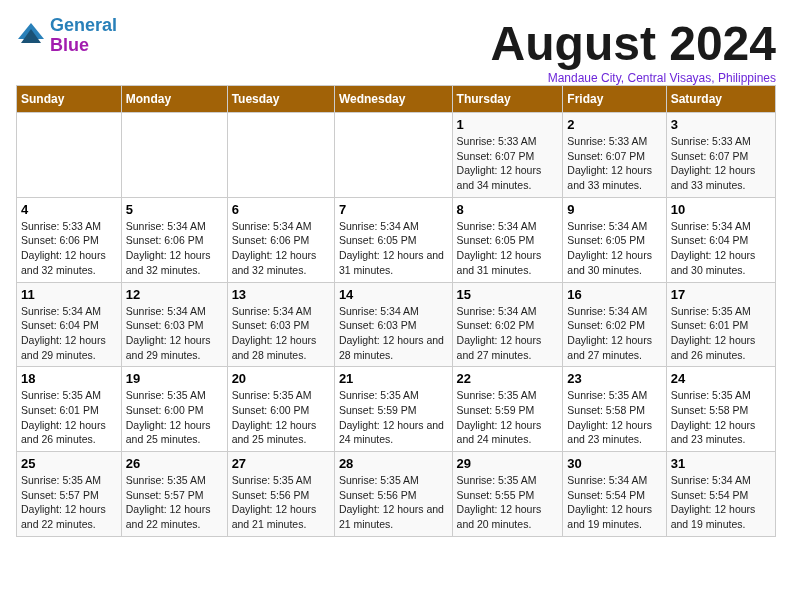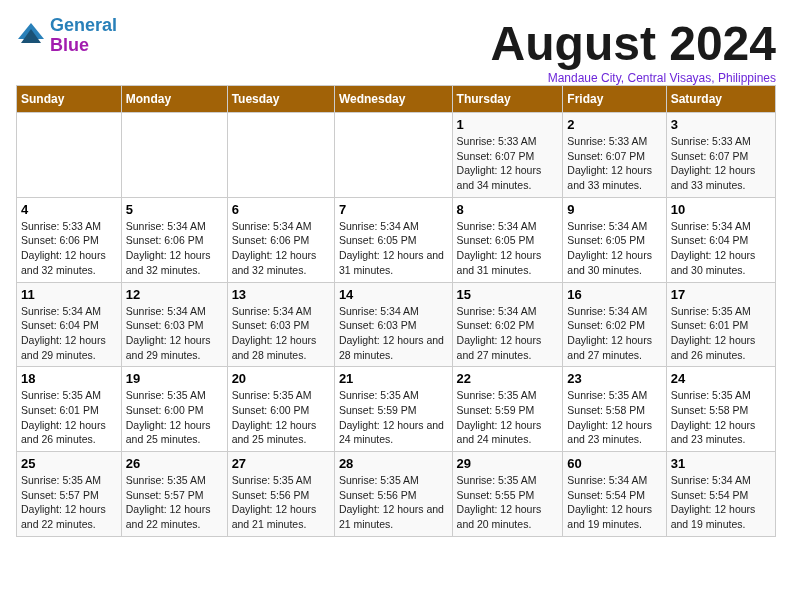--- a/index.html
+++ b/index.html
@@ -240,21 +240,21 @@
         </td>
         <td>
           <div class="day-number">28</div>
           <div class="day-info">Sunrise: 5:35 AM<br>Sunset: 5:56 PM<br>Daylight: 12 hours and 21 minutes.</div>
         </td>
         <td>
           <div class="day-number">29</div>
           <div class="day-info">Sunrise: 5:35 AM<br>Sunset: 5:55 PM<br>Daylight: 12 hours and 20 minutes.</div>
         </td>
         <td>
-          <div class="day-number">60</div>
+          <div class="day-number">30</div>
           <div class="day-info">Sunrise: 5:34 AM<br>Sunset: 5:54 PM<br>Daylight: 12 hours and 19 minutes.</div>
         </td>
         <td>
           <div class="day-number">31</div>
           <div class="day-info">Sunrise: 5:34 AM<br>Sunset: 5:54 PM<br>Daylight: 12 hours and 19 minutes.</div>
         </td>
       </tr>
     </tbody>
 </table>
 

